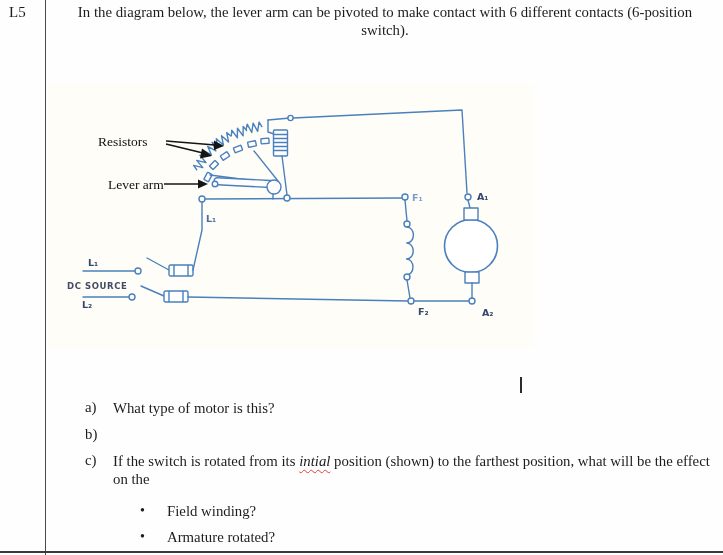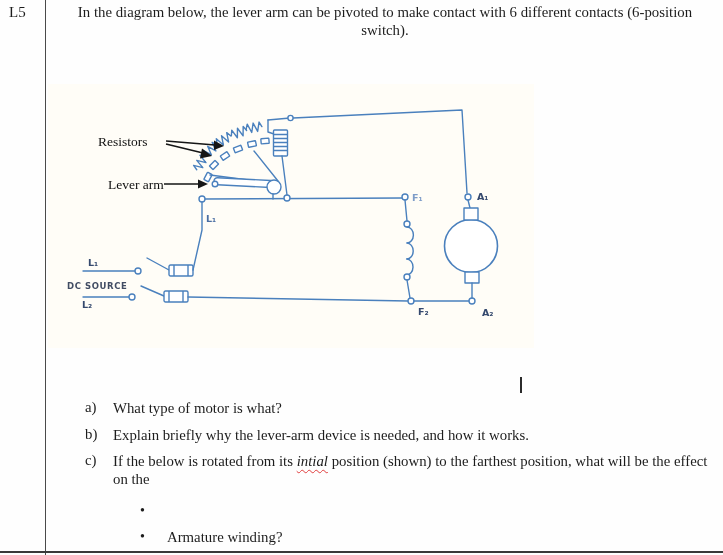--- a/index.html
+++ b/index.html
@@ -194,26 +194,26 @@
     <text class="lbl" x="82" y="308">L₂</text>
     <text class="lbl lbl-light" x="412" y="201">F₁</text>
     <text class="lbl" x="418" y="315">F₂</text>
     <text class="lbl" x="477" y="200">A₁</text>
     <text class="lbl" x="482" y="316">A₂</text>
   </svg>
 
   <div class="caret"></div>
 
   <div class="q-marker" style="left:85px;top:399px">a)</div>
-  <div class="q-text" style="left:113px;top:399px;width:600px">What type of motor is what?</div>
+  <div class="q-text" style="left:113px;top:399px;width:600px">What type of motor is this?</div>
 
   <div class="q-marker" style="left:85px;top:426px">b)</div>
-  <div class="q-text" style="left:113px;top:426px;width:600px">Explain briefly why the lever-arm device is needed, and how it works.</div>
 
   <div class="q-marker" style="left:85px;top:452px">c)</div>
-  <div class="q-text" style="left:113px;top:452px;width:601px"><span>If the below is rotated from its </span><span class="misspelled">intial</span><span> position (shown) to the farthest position, what will be the effect on the</span></div>
+  <div class="q-text" style="left:113px;top:452px;width:601px"><span>If the switch is rotated from its </span><span class="misspelled">intial</span><span> position (shown) to the farthest position, what will be the effect on the</span></div>
 
   <div class="bullet-dot" style="left:140px;top:503px">•</div>
+  <div class="q-text" style="left:167px;top:502px">Field winding?</div>
 
   <div class="bullet-dot" style="left:140px;top:529px">•</div>
-  <div class="q-text" style="left:167px;top:528px">Armature winding?</div>
+  <div class="q-text" style="left:167px;top:528px">Armature rotated?</div>
 
 </div>
 
 </body></html>

